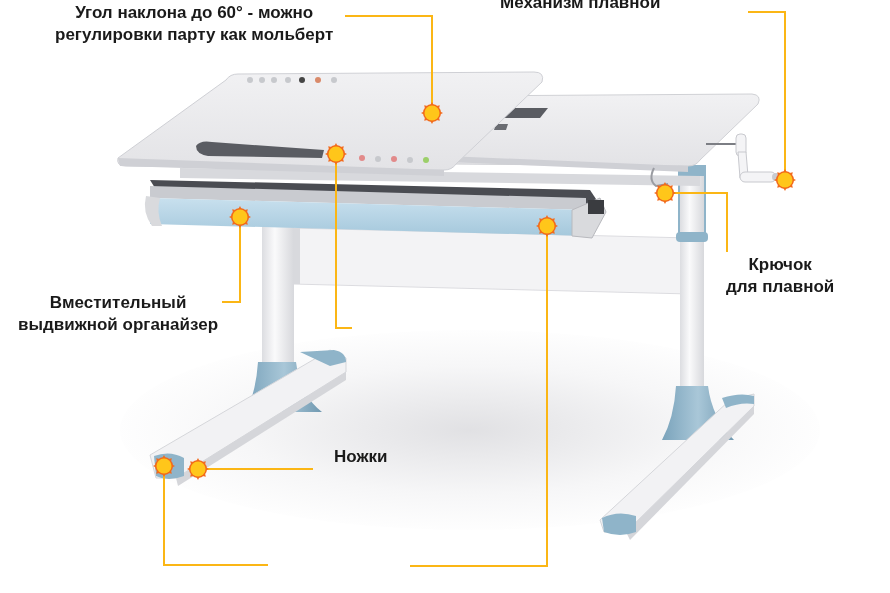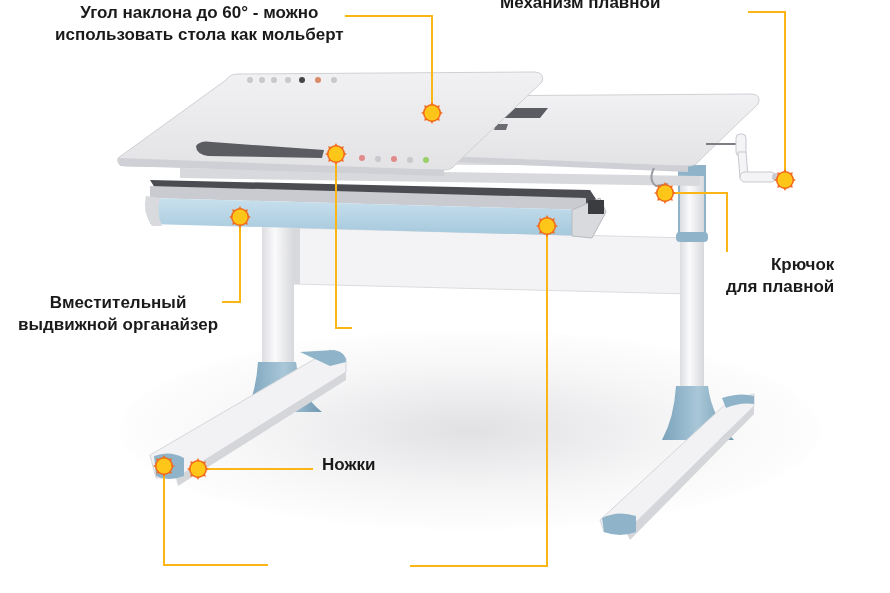--- a/index.html
+++ b/index.html
@@ -156,29 +156,29 @@
     <use href="#sun" x="665" y="193"></use>
     <use href="#sun" x="240" y="217"></use>
     <use href="#sun" x="336" y="154"></use>
     <use href="#sun" x="547" y="226"></use>
     <use href="#sun" x="164" y="466"></use>
     <use href="#sun" x="198" y="469"></use>
   </svg>
 
   <div class="label" style="left:55px; top:2px;">
     <span>Угол наклона до 60° - можно</span>
-    <span>использовать стола как мольберт</span>
+    <span>регулировки парту как мольберт</span>
   </div>
   <div class="label" style="left:500px; top:-8px;">
     <span>Механизм плавной</span>
   </div>
   <div class="label" style="left:18px; top:292px;">
     <span>Вместительный</span>
     <span>выдвижной органайзер</span>
   </div>
-  <div class="label" style="left:726px; top:254px;text-align:right;">
+  <div class="label" style="left:726px; top:254px;">
     <span>Крючок</span>
     <span>для плавной</span>
   </div>
-  <div class="label" style="left:322px; top:446px;margin-top:8px;">
+  <div class="label" style="left:334px; top:446px;">
     <span>Ножки</span>
   </div>
 </div>
 
 </body></html>

